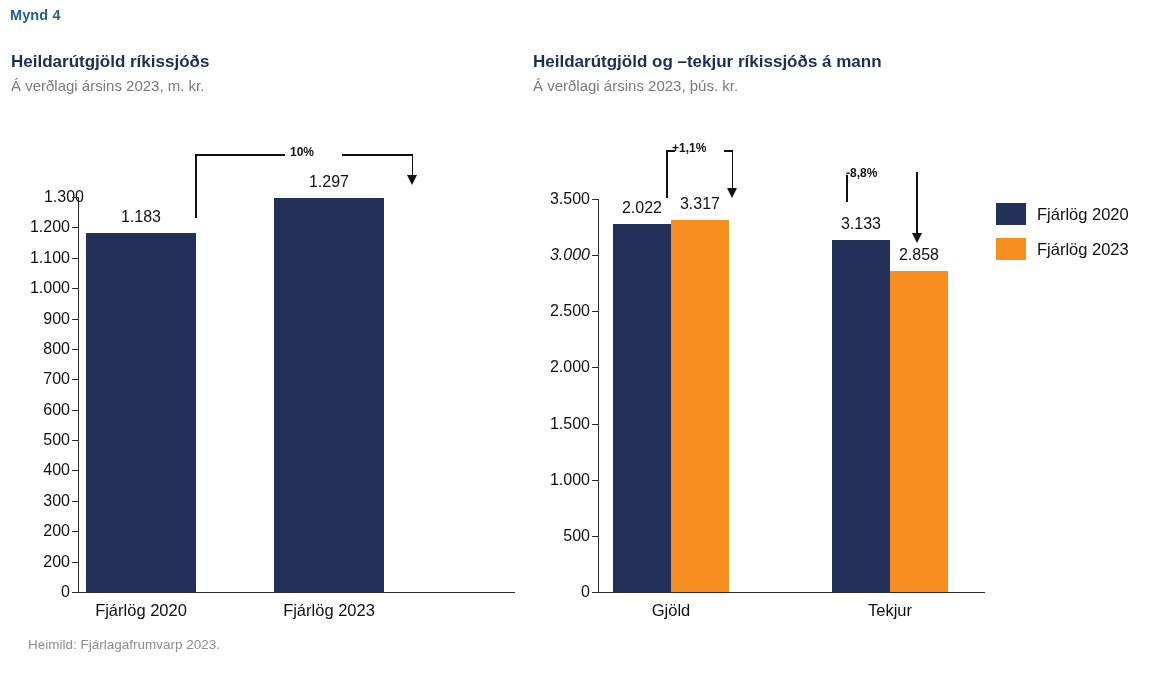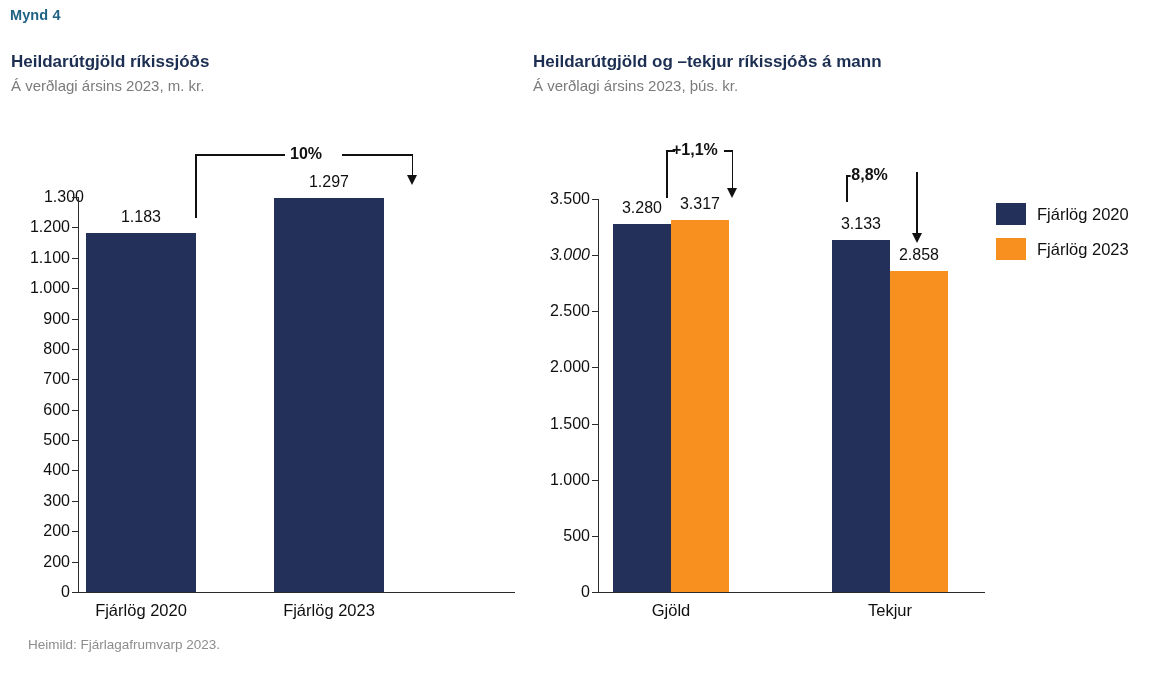--- a/index.html
+++ b/index.html
@@ -46,21 +46,21 @@
   }
   .xcat{
     position:absolute;font-size:16.5px;color:#101010;white-space:nowrap;
     text-align:center;
   }
 
   
   .ann-h{position:absolute;height:1.8px;background:#111;}
   .ann-v{position:absolute;width:1.8px;background:#111;}
   .ann-txt{
-    position:absolute;font-size:16px;font-weight:bold;color:#111;white-space:nowrap;
+    position:absolute;font-size:12px;font-weight:bold;color:#111;white-space:nowrap;
   }
   .arrowhead{
     position:absolute;width:0;height:0;
     border-left:5.5px solid transparent;border-right:5.5px solid transparent;
     border-top:10px solid #111;
   }
 
   
   #legend{position:absolute;left:996px;top:203px;}
   .leg-row{display:flex;align-items:center;margin-bottom:13px;}
@@ -176,21 +176,21 @@
   <div class="axis-x" style="left:78px;top:462px;width:387px;"></div>
 
   <div id="r-bars" style="position:absolute;left:78px;top:69px;width:387px;height:393px;">
       <div class="bar" style="left:15px;width:58px;height:368.2971428571429px;background:#22305A;"></div>
       <div class="bar" style="left:73px;width:58px;height:372.4517142857143px;background:#F7901E;"></div>
       <div class="bar" style="left:234px;width:58px;height:351.79114285714286px;background:#22305A;"></div>
       <div class="bar" style="left:292px;width:58px;height:320.9125714285714px;background:#F7901E;"></div>
     </div>
 
   <div id="r-vlabels">
-      <div class="vlabel" style="left:72px;width:100px;top:68.70285714285711px;">3.280</div>
+      <div class="vlabel" style="left:72px;width:100px;top:68.70285714285711px;">2.022</div>
       <div class="vlabel" style="left:130px;width:100px;top:64.54828571428573px;">3.317</div>
       <div class="vlabel" style="left:291px;width:100px;top:85.20885714285714px;">3.133</div>
       <div class="vlabel" style="left:349px;width:100px;top:116.08742857142857px;">2.858</div>
     </div>
   <div id="r-xcats">
       <div class="xcat" style="left:61px;width:180px;top:471px;">Gjöld</div>
       <div class="xcat" style="left:280px;width:180px;top:471px;">Tekjur</div>
     </div>
 
   <div>

